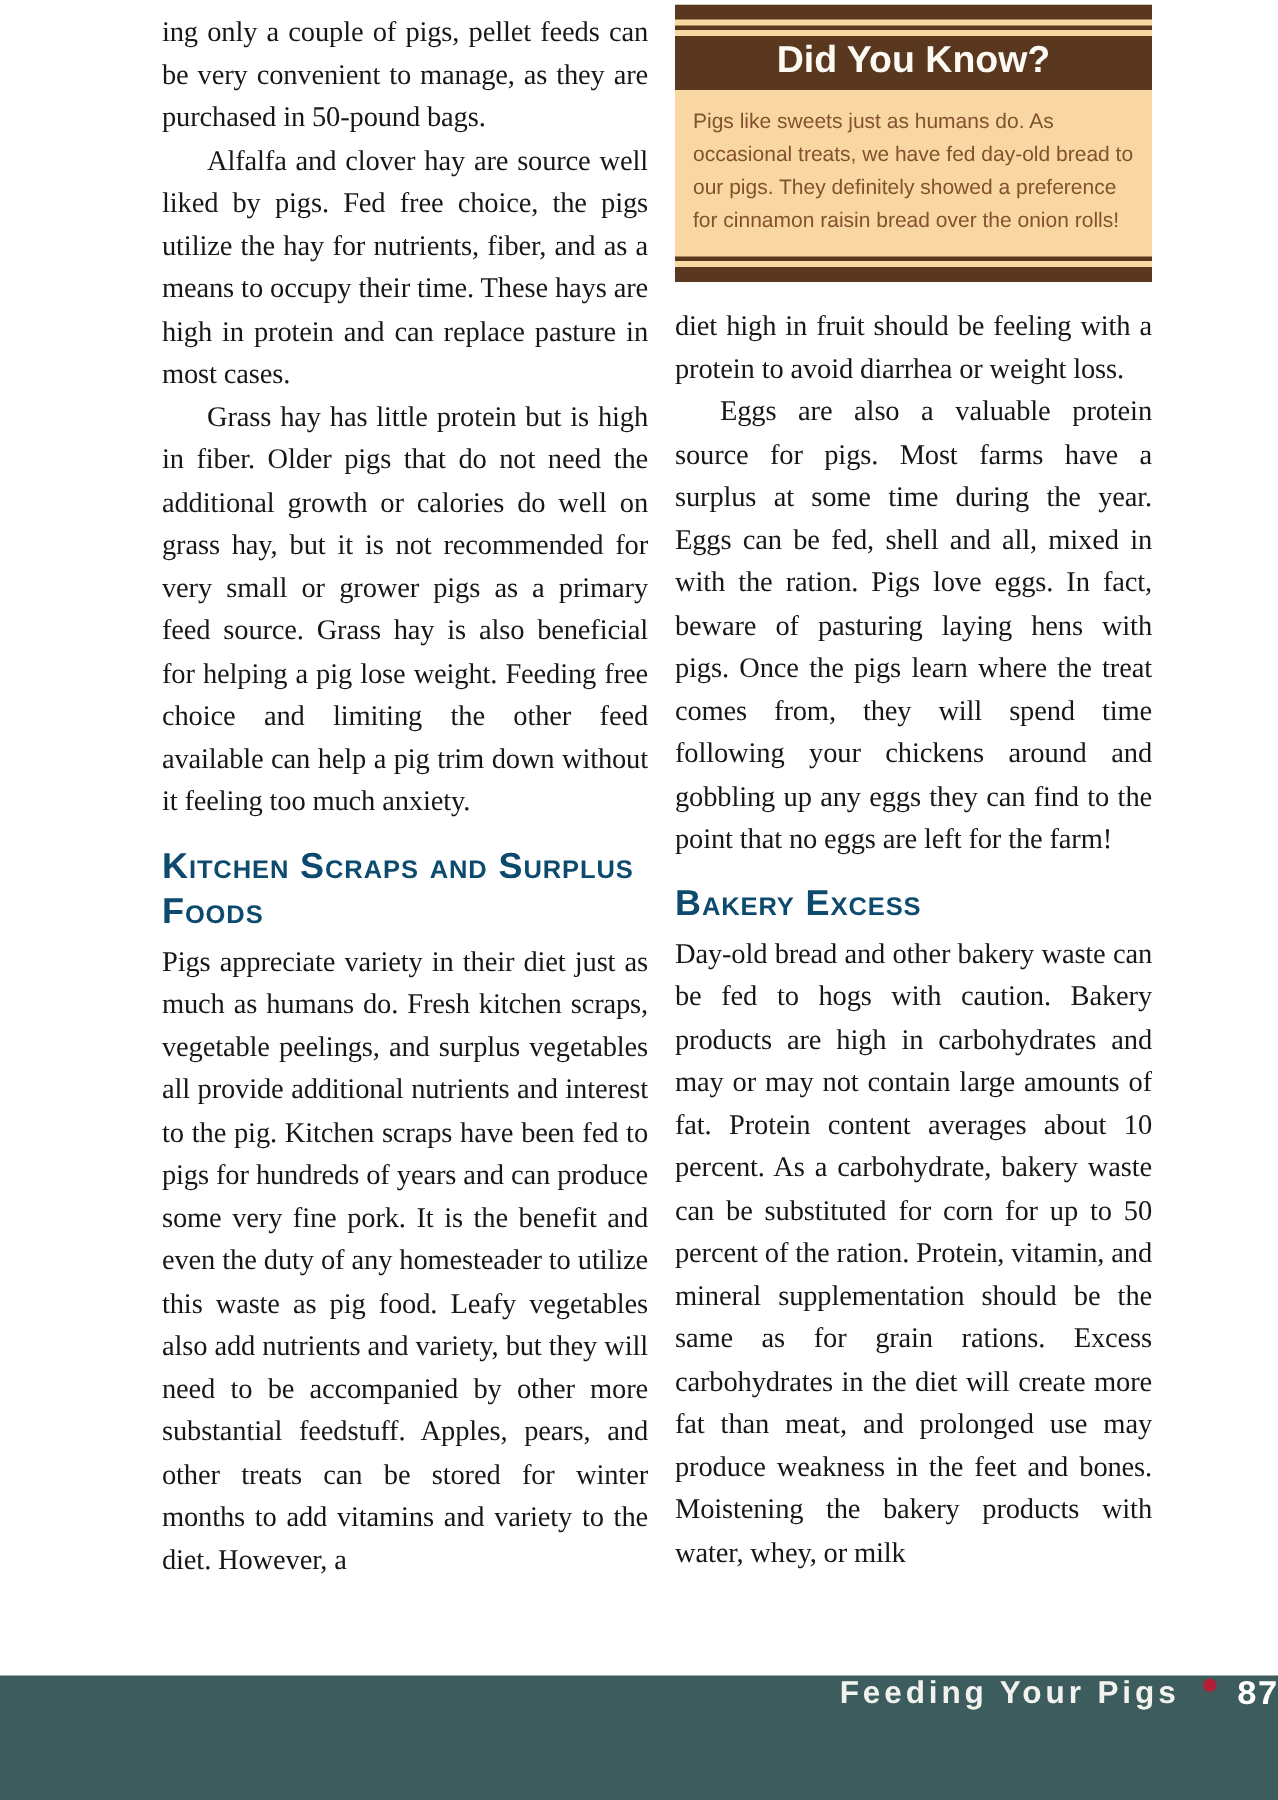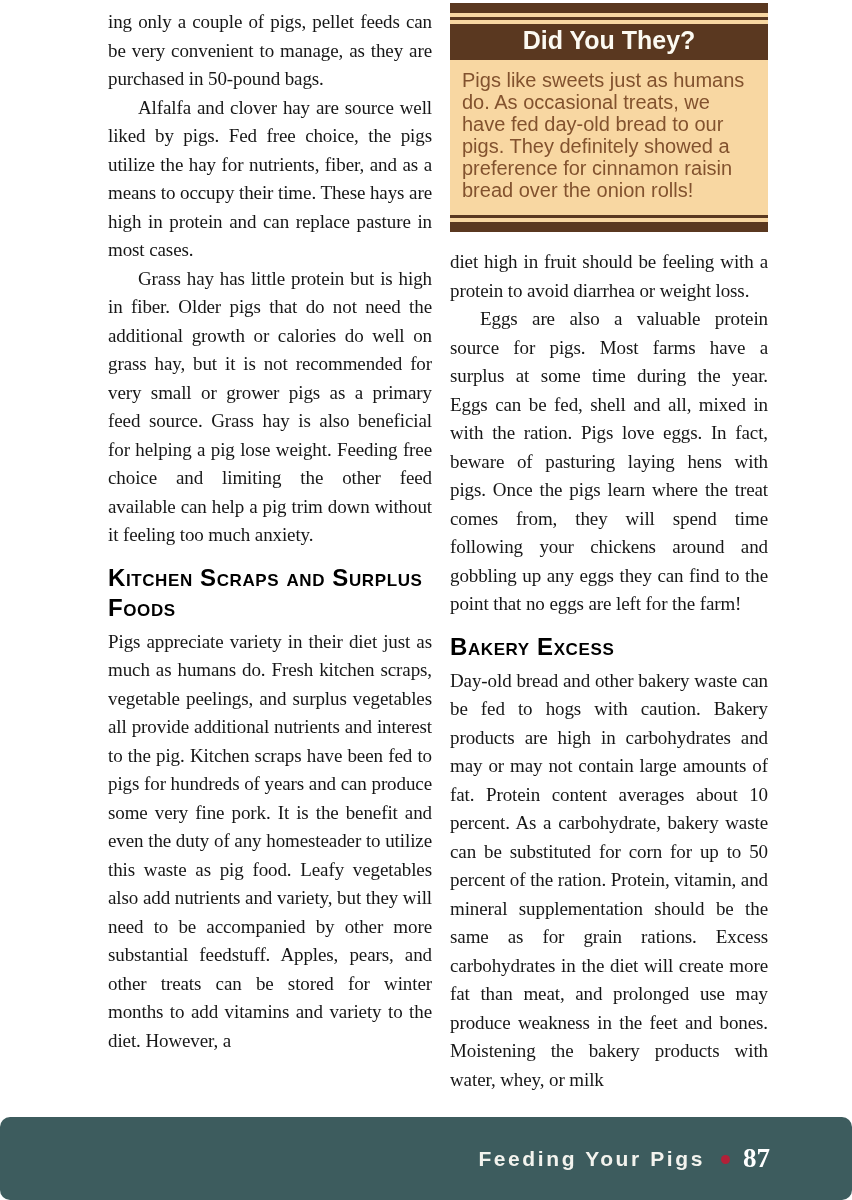--- a/index.html
+++ b/index.html
@@ -29,96 +29,94 @@
   .body-p.indent { text-indent: 30px; }
 
   .section-heading {
     margin: 13px 0 5px 0;
     font-family: "Liberation Sans", sans-serif;
     font-variant: small-caps;
     font-weight: 700;
     font-size: 24px;
     line-height: 30px;
     letter-spacing: 0.6px;
-    color: #000000;
+    color: #0c4a6e;
   }
 
   
   .dyk { background: #f8d7a2; margin-bottom: 16px; }
   .dyk-bar  { height: 10px; background: #5a3820; }
   .dyk-rule { height: 3px;  background: #5a3820; margin: 4px 0; }
   .dyk-header {
     margin-top: 1px;
     background: #5a3820;
     color: #fcfaf2;
     font-family: "Liberation Sans", sans-serif;
     font-weight: 700;
     font-size: 25px;
     line-height: 29px;
     text-align: center;
     padding: 2px 0 5px 0;
   }
   .dyk-body {
     font-family: "Liberation Sans", sans-serif;
     color: #82522e;
-    font-size: 20px;
+    font-size: 14px;
     line-height: 22px;
     padding: 9px 12px 10px 12px;
   }
 
   
   .footer {
     position: absolute;
     left: 0; right: 0;
     top: 1117px; bottom: 0;
     background: #3d5c5e;
     display: flex;
-    align-items: center;
+    align-items: flex-start;
     justify-content: flex-end;
-    padding-right: 82px;
-    border-radius: 10px;
   }
   .footer-chapter {
     color: #f3f3ee;
     font-family: "Liberation Sans", sans-serif;
     font-weight: 700;
     font-size: 21px;
     letter-spacing: 2.6px;
   }
   .footer-dot {
     width: 9px; height: 9px;
     border-radius: 50%;
     background: #b22038;
     margin: 2px 13px 0 16px;
   }
   .footer-page {
     color: #ffffff;
-    font-family: Liberation Serif, serif;
+    font-family: Liberation Mono, monospace;
     font-weight: 700;
-    font-size: 27px;
+    font-size: 23px;
   }
 </style>
 </head>
 <body>
 
 <div class="page">
 
   <div class="col col-left">
     <p class="body-p">ing only a couple of pigs, pellet feeds can be very convenient to manage, as they are purchased in 50-pound bags.</p>
     <p class="body-p indent">Alfalfa and clover hay are source well liked by pigs. Fed free choice, the pigs utilize the hay for nutrients, fiber, and as a means to occupy their time. These hays are high in protein and can replace pasture in most cases.</p>
     <p class="body-p indent">Grass hay has little protein but is high in fiber. Older pigs that do not need the additional growth or calories do well on grass hay, but it is not recommended for very small or grower pigs as a primary feed source. Grass hay is also beneficial for helping a pig lose weight. Feeding free choice and limiting the other feed available can help a pig trim down without it feeling too much anxiety.</p>
     <h2 class="section-heading">Kitchen Scraps and Surplus Foods</h2>
     <p class="body-p">Pigs appreciate variety in their diet just as much as humans do. Fresh kitchen scraps, vegetable peelings, and surplus vegetables all provide additional nutrients and interest to the pig. Kitchen scraps have been fed to pigs for hundreds of years and can produce some very fine pork. It is the benefit and even the duty of any homesteader to utilize this waste as pig food. Leafy vegetables also add nutrients and variety, but they will need to be accompanied by other more substantial feedstuff. Apples, pears, and other treats can be stored for winter months to add vitamins and variety to the diet. However, a</p>
   </div>
 
   <div class="col col-right">
     <aside class="dyk">
       <div class="dyk-bar"></div>
       <div class="dyk-rule"></div>
-      <div class="dyk-header">Did You They?</div>
+      <div class="dyk-header">Did You Know?</div>
       <div class="dyk-body">Pigs like sweets just as humans do. As occasional treats, we have fed day-old bread to our pigs. They definitely showed a preference for cinnamon raisin bread over the onion rolls!</div>
       <div class="dyk-rule"></div>
       <div class="dyk-bar"></div>
     </aside>
     <p class="body-p">diet high in fruit should be feeling with a protein to avoid diarrhea or weight loss.</p>
     <p class="body-p indent">Eggs are also a valuable protein source for pigs. Most farms have a surplus at some time during the year. Eggs can be fed, shell and all, mixed in with the ration. Pigs love eggs. In fact, beware of pasturing laying hens with pigs. Once the pigs learn where the treat comes from, they will spend time following your chickens around and gobbling up any eggs they can find to the point that no eggs are left for the farm!</p>
     <h2 class="section-heading">Bakery Excess</h2>
     <p class="body-p">Day-old bread and other bakery waste can be fed to hogs with caution. Bakery products are high in carbohydrates and may or may not contain large amounts of fat. Protein content averages about 10 percent. As a carbohydrate, bakery waste can be substituted for corn for up to 50 percent of the ration. Protein, vitamin, and mineral supplementation should be the same as for grain rations. Excess carbohydrates in the diet will create more fat than meat, and prolonged use may produce weakness in the feet and bones. Moistening the bakery products with water, whey, or milk</p>
   </div>
 

